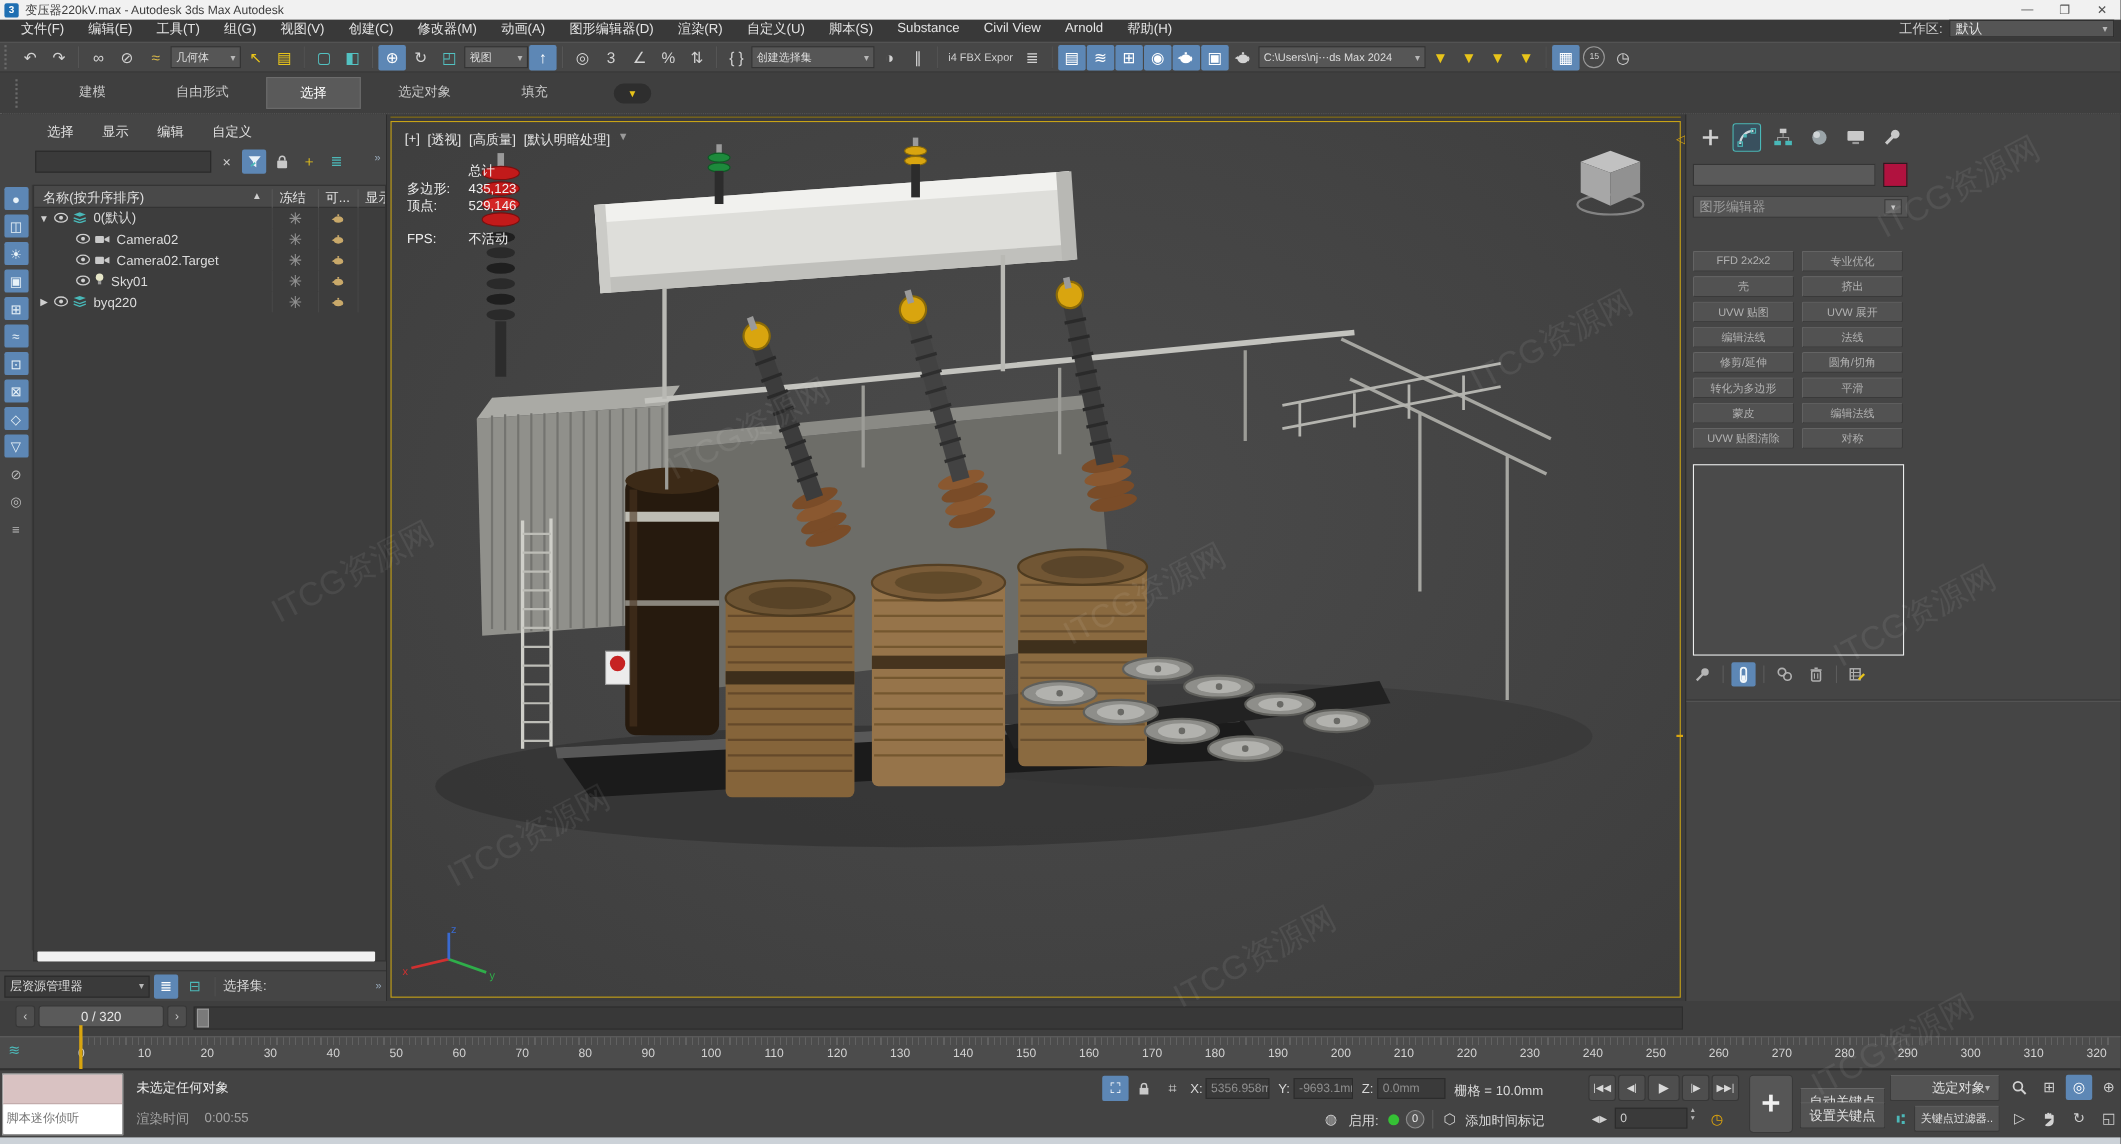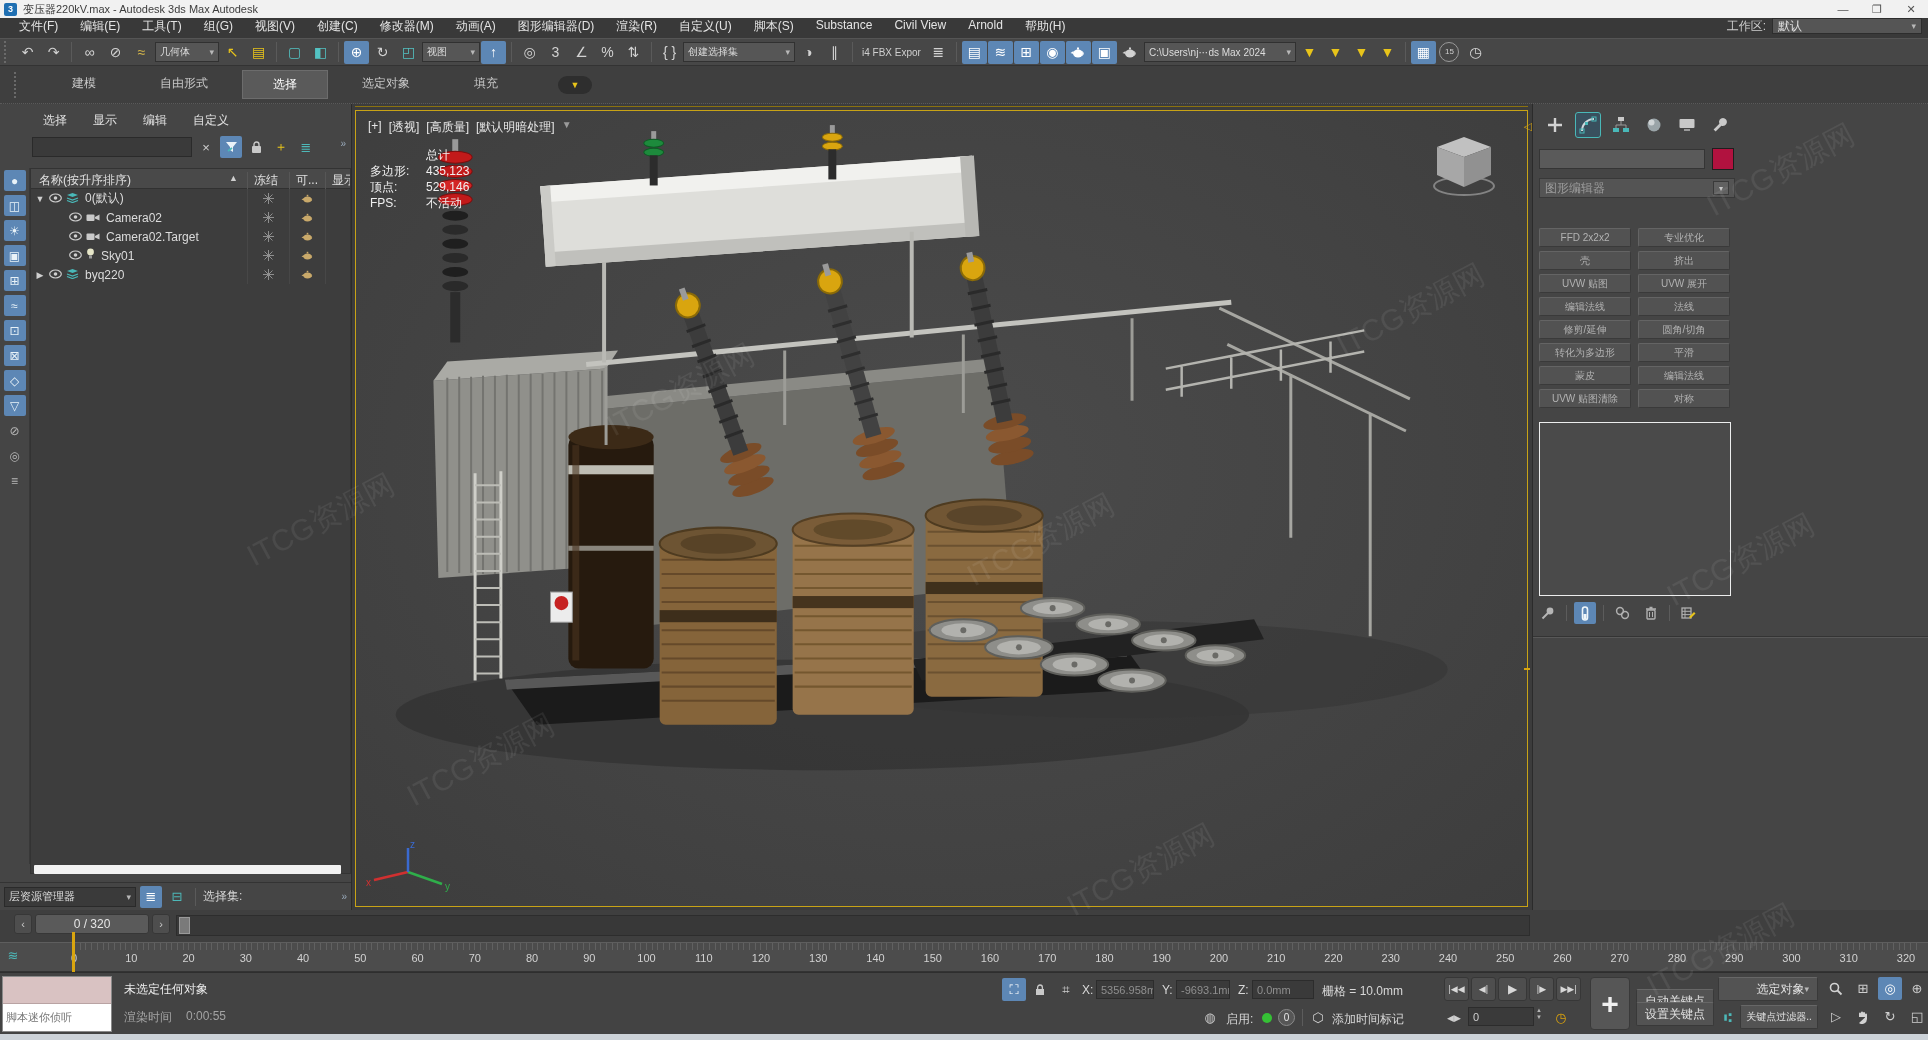--- a/index.html
+++ b/index.html
@@ -83,21 +83,21 @@
   .viewport{position:absolute;left:3px;top:6px;right:4px;bottom:3px;border:1px solid #c8a316;
             background:radial-gradient(ellipse at 50% 45%, #4b4b4b 0%, #434343 60%, #3d3d3d 100%);overflow:hidden}
   .vp-toprule{position:absolute;left:3px;right:4px;top:2px;height:0;border-top:1px solid #8a7210}
   .vp-arrow{position:absolute;right:0;top:16px;color:#d9a50f;font-size:11px}
   .vp-tick{position:absolute;right:2px;bottom:240px;width:6px;height:2px;background:#d9a50f}
   .vp-label{position:absolute;top:8px;left:12px;display:flex;gap:7px;color:#e6e6e6;z-index:5}
   .vp-funnel{color:#9a9a9a;font-size:10px}
   .vp-stats{position:absolute;top:36px;left:14px;z-index:5;color:#efefef;line-height:16px}
   .s-row{display:flex}
   .s-l{width:56px}
-  .s-row.fps{}
+  .s-row.fps{margin-top:14px}
   .vp-svg{position:absolute;inset:0;width:100%;height:100%}
   .viewcube{position:absolute;top:18px;right:28px;opacity:.85}
   .axis{position:absolute;left:6px;bottom:6px}
   
   .right-panel{position:relative;width:396px;background:#454545;border-left:1px solid #2b2b2b;flex:none}
   .cp-tabs{display:flex;align-items:center;gap:9px;padding:9px 0 7px 10px}
   .cp-tab{width:24px;height:24px;display:flex;align-items:center;justify-content:center;border-radius:2px}
   .cp-tab.active{background:#39505e;outline:1px solid #49b8b8}
   .cp-name-row{display:flex;align-items:center;gap:7px;padding:4px 0 2px 6px}
   .cp-name{width:166px;height:20px;background:#5a5a5a;border:1px solid #353535}

